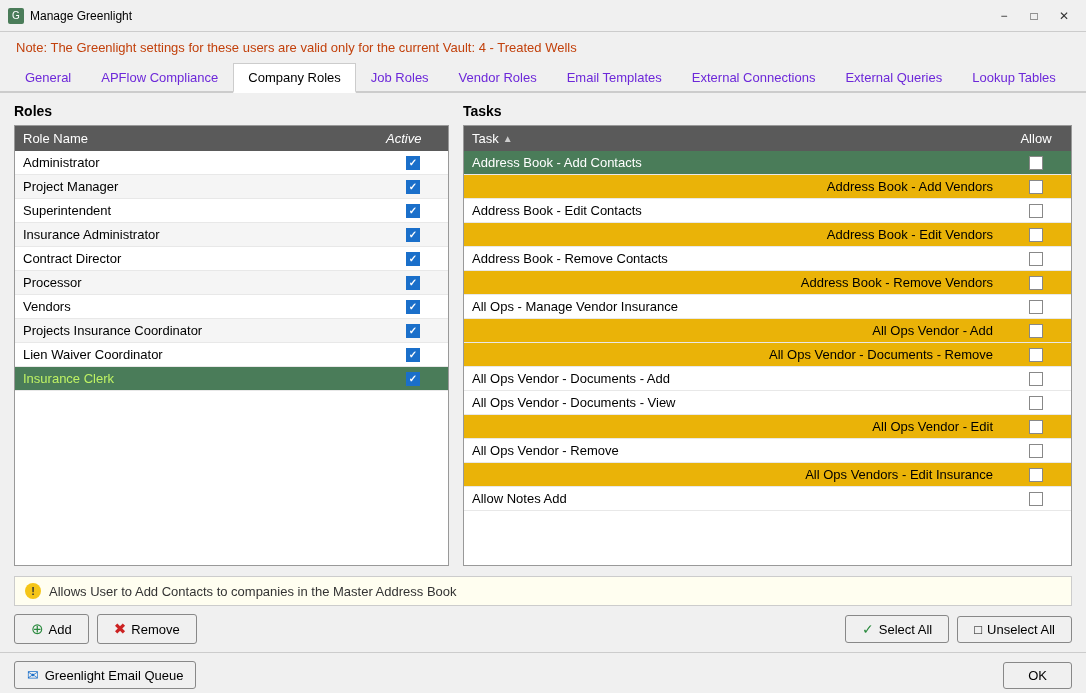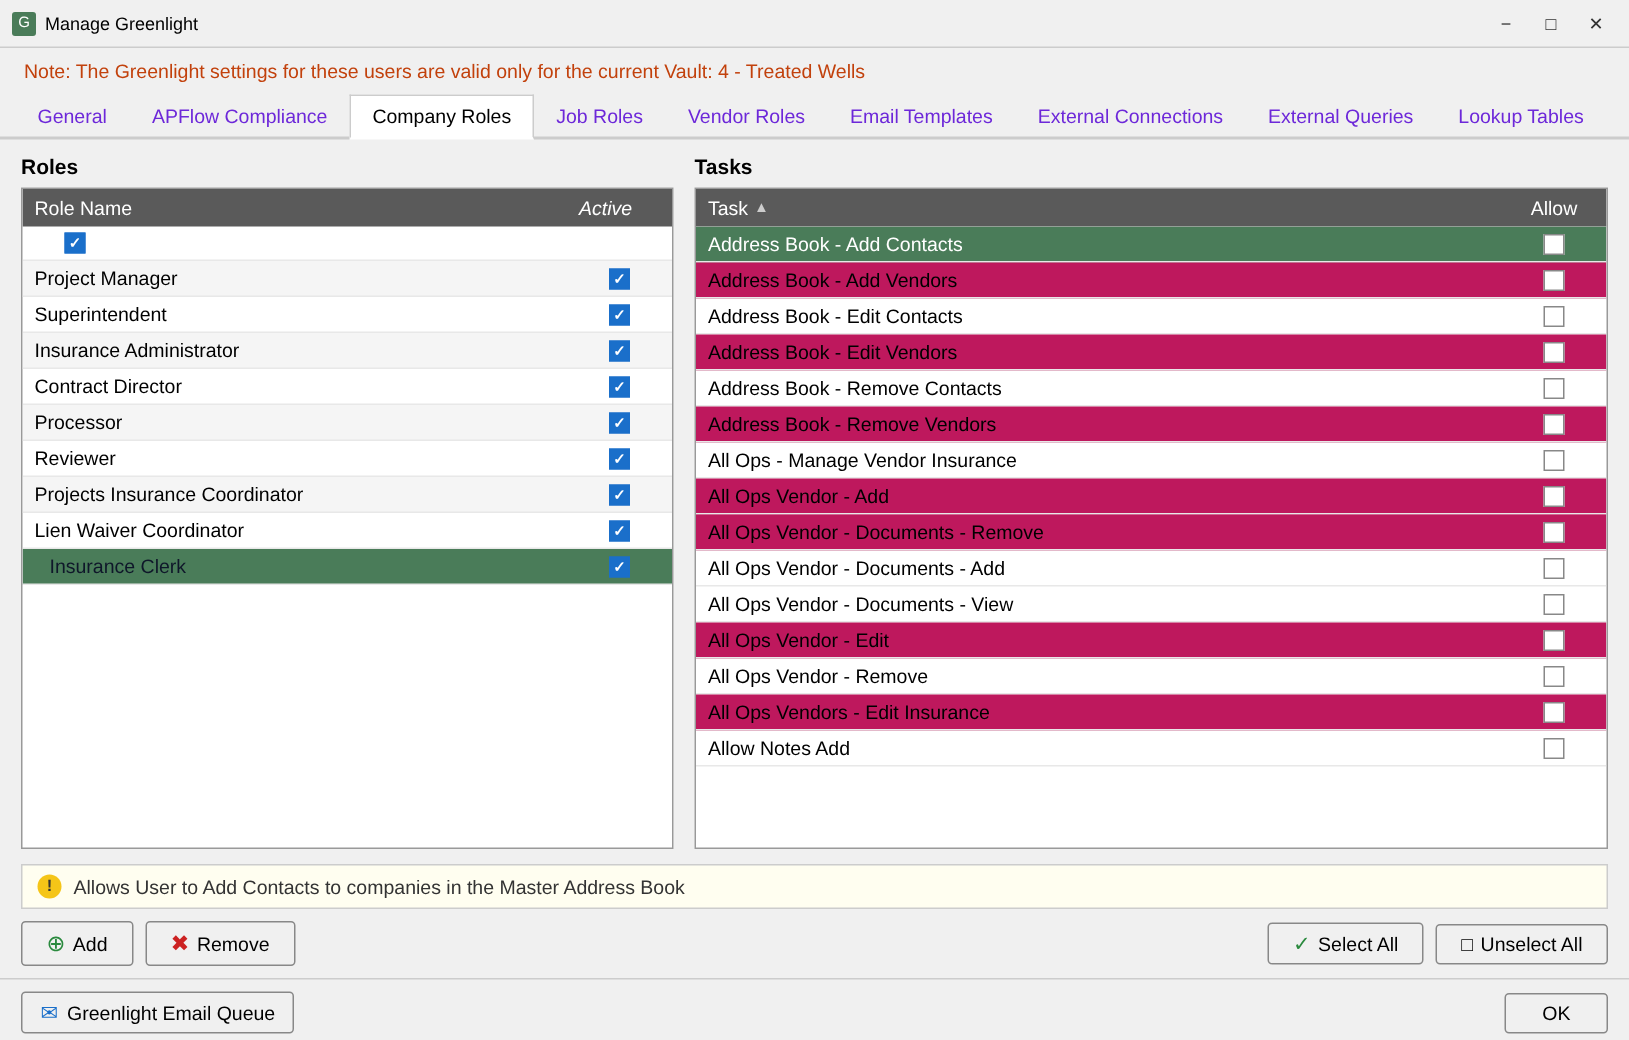--- a/index.html
+++ b/index.html
@@ -16,36 +16,36 @@
     .main-content { display: flex; padding: 10px 14px; gap: 14px; height: calc(693px - 32px - 36px - 36px - 56px - 50px); }
     .panel { flex: 1; display: flex; flex-direction: column; }
     .panel-title { font-weight: bold; font-size: 14px; margin-bottom: 6px; }
     .table-container { border: 1px solid #999; flex: 1; overflow: hidden; display: flex; flex-direction: column; background: white; }
     .table-header { display: flex; background: #5a5a5a; color: white; }
     .th { padding: 5px 8px; font-weight: normal; font-size: 13px; }
     .th.role-name { flex: 1; }
     .th.active-col { width: 70px; text-align: left; font-style: italic; }
     .table-body { flex: 1; overflow-y: auto; }
     .table-row { display: flex; align-items: center; border-bottom: 1px solid #e8e8e8; cursor: pointer; }
-    .table-row.selected { background: #4a7c59; color: #0f172a; padding-left: 10px; }
+    .table-row.selected { background: #4a7c59; color: #bef264; }
     .table-row.alt { background: #f5f5f5; }
     .td { padding: 4px 8px; font-size: 13px; }
     .td.role-name { flex: 1; }
     .td.active-col { width: 70px; display: flex; align-items: center; justify-content: center; }
     .checkbox-blue { width: 14px; height: 14px; background: #1a6fca; border: 1px solid #1a6fca; display: flex; align-items: center; justify-content: center; }
     .checkbox-blue::after { content: '✓'; color: white; font-size: 10px; font-weight: bold; }
     .checkbox-empty { width: 14px; height: 14px; background: white; border: 1px solid #888; }
     .tasks-panel { flex: 1.4; display: flex; flex-direction: column; }
     .tasks-table-container { border: 1px solid #999; flex: 1; overflow: hidden; display: flex; flex-direction: column; background: white; }
     .task-th { padding: 5px 8px; font-weight: normal; font-size: 13px; }
     .task-th.task-name { flex: 1; display: flex; align-items: center; gap: 4px; }
     .task-th.allow-col { width: 70px; text-align: center; }
     .task-row { display: flex; align-items: center; border-bottom: 1px solid #e8e8e8; }
     .task-row.selected-task { background: #4a7c59; color: white; }
-    .task-row.alt { background: #be185d; }
+    .task-row.alt { background: #eab308; text-align: right; }
     .task-td { padding: 4px 8px; font-size: 13px; }
     .task-td.task-name { flex: 1; }
     .task-td.allow-col { width: 70px; display: flex; align-items: center; justify-content: center; }
     .hint-box { border: 1px solid #ccc; background: #fffef0; padding: 6px 10px; display: flex; align-items: center; gap: 8px; font-size: 12px; color: #333; margin: 0 14px; }
     .hint-icon { width: 16px; height: 16px; background: #f5c518; border-radius: 50%; display: flex; align-items: center; justify-content: center; font-weight: bold; font-size: 11px; color: #333; flex-shrink: 0; }
     .action-bar { display: flex; align-items: center; padding: 8px 14px; gap: 8px; }
     .btn { display: flex; align-items: center; gap: 5px; padding: 5px 16px; border: 1px solid #888; background: #f0f0f0; cursor: pointer; font-size: 13px; border-radius: 3px; }
     .btn-green-check { color: #2a8a3e; font-size: 14px; }
     .spacer { flex: 1; }
     .footer-bar { display: flex; align-items: center; padding: 8px 14px; border-top: 1px solid #ccc; background: #f0f0f0; }
@@ -89,20 +89,21 @@
 
   <div class="panel">
     <div class="panel-title">Roles</div>
     <div class="table-container">
       <div class="table-header">
         <div class="th role-name">Role Name</div>
         <div class="th active-col">Active</div>
       </div>
       <div class="table-body" id="roles-table-body">
           <div class="table-row">
+            <div class="td role-name">Administrator</div>
             <div class="td active-col">
               <div class="checkbox-blue"></div>
             </div>
           </div>
           <div class="table-row alt">
             <div class="td role-name">Project Manager</div>
             <div class="td active-col">
               <div class="checkbox-blue"></div>
             </div>
           </div>
@@ -124,21 +125,21 @@
               <div class="checkbox-blue"></div>
             </div>
           </div>
           <div class="table-row alt">
             <div class="td role-name">Processor</div>
             <div class="td active-col">
               <div class="checkbox-blue"></div>
             </div>
           </div>
           <div class="table-row">
-            <div class="td role-name">Reviewer</div>
+            <div class="td role-name">Vendors</div>
             <div class="td active-col">
               <div class="checkbox-blue"></div>
             </div>
           </div>
           <div class="table-row alt">
             <div class="td role-name">Projects Insurance Coordinator</div>
             <div class="td active-col">
               <div class="checkbox-blue"></div>
             </div>
           </div>

